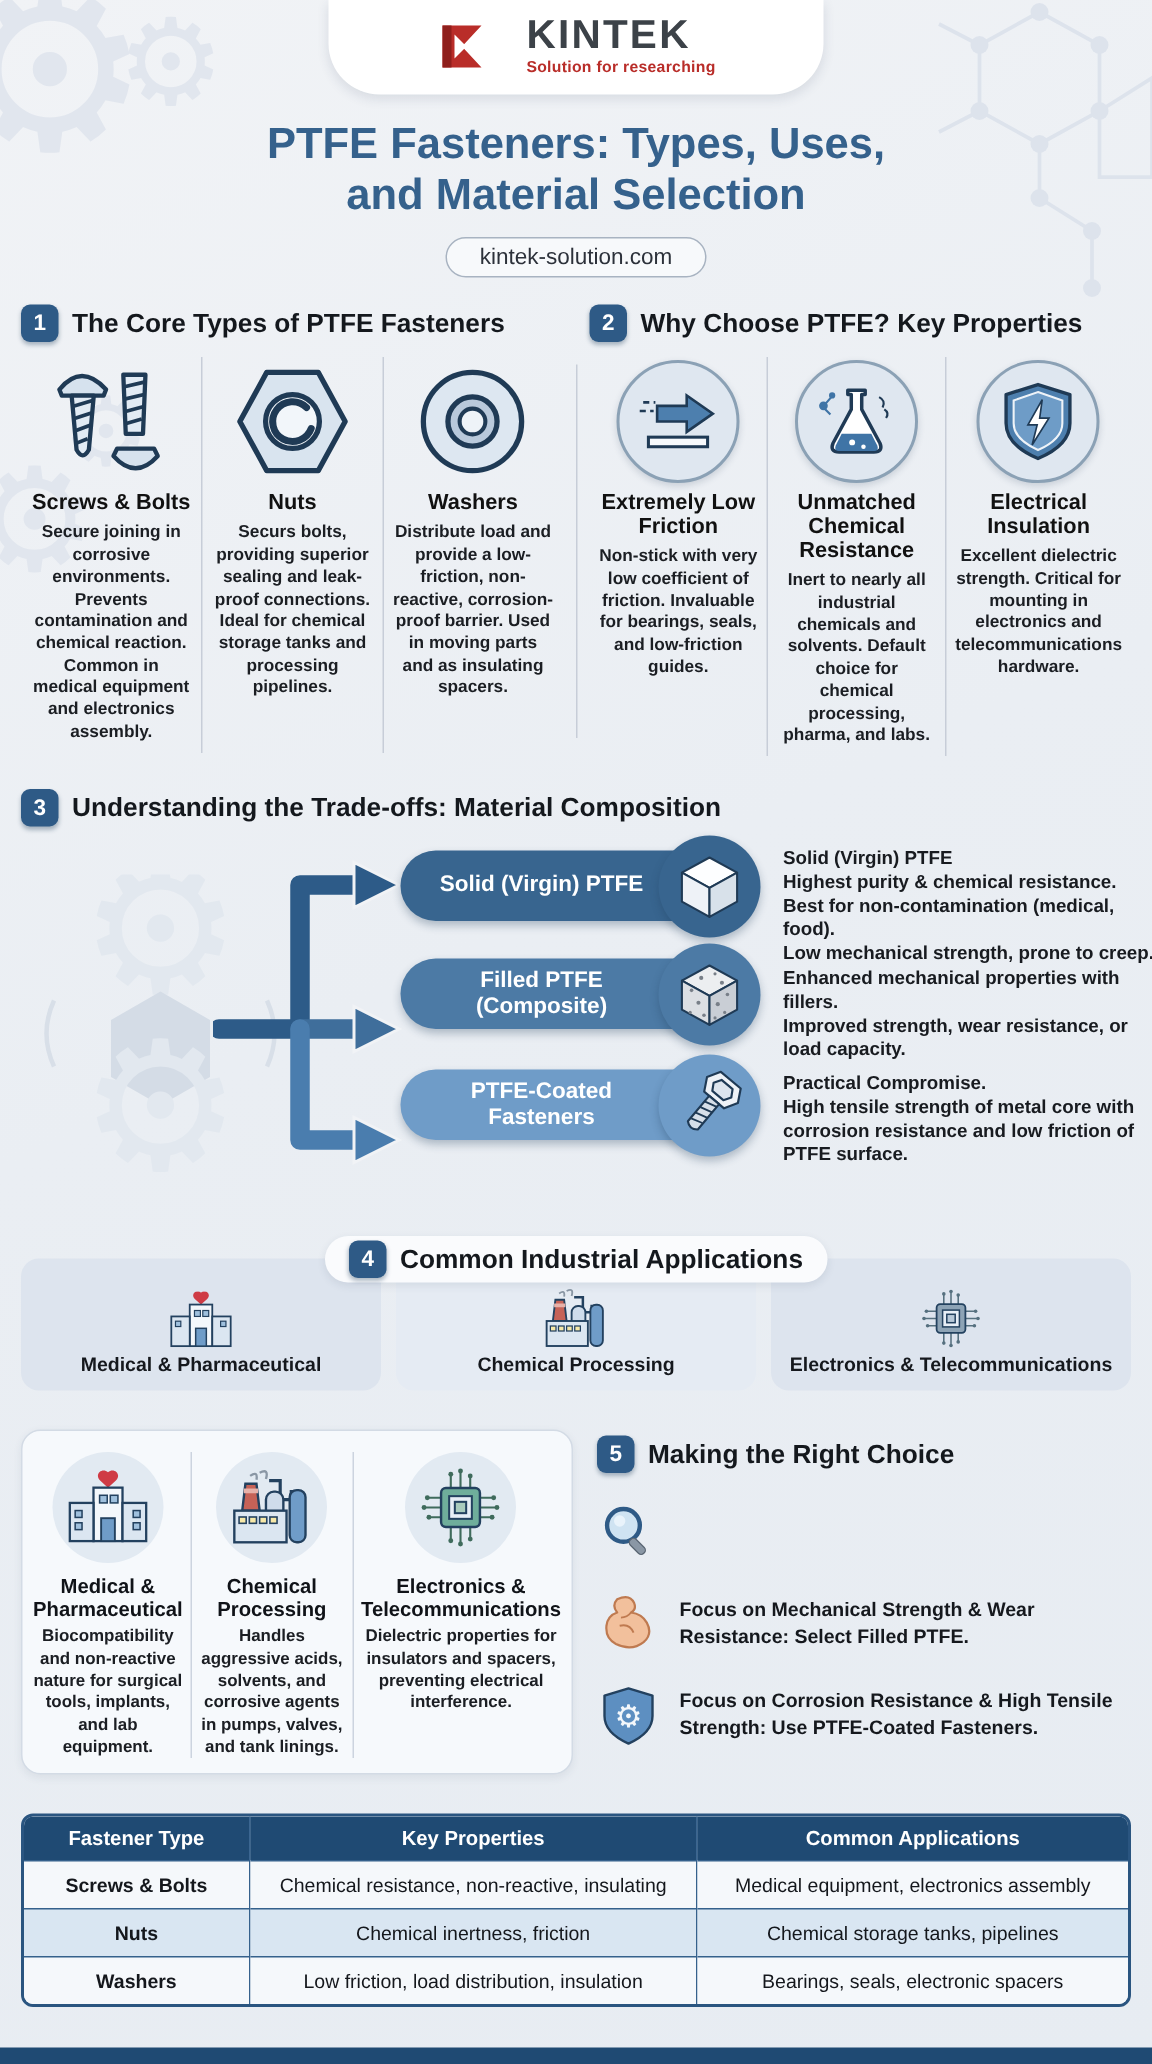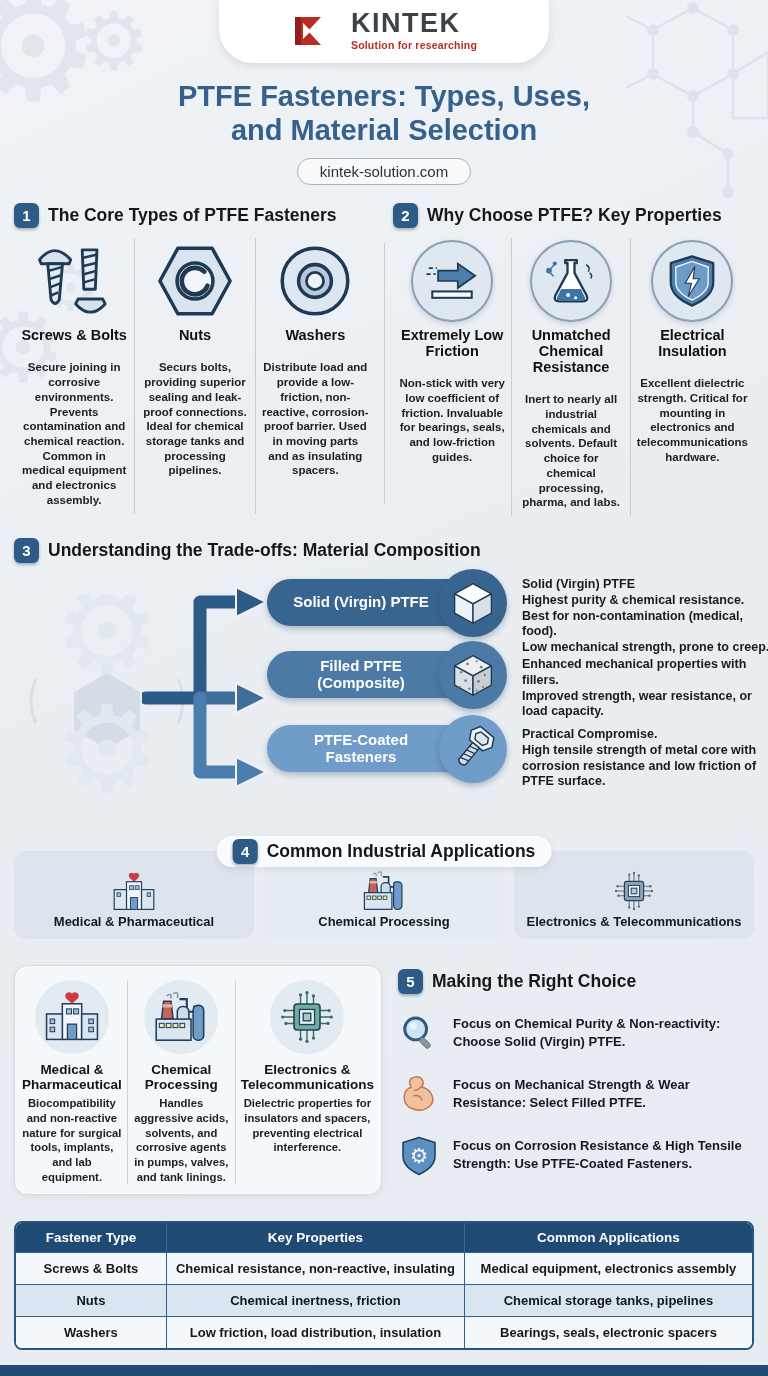--- a/index.html
+++ b/index.html
@@ -41,21 +41,21 @@
   
   .two-col { position:relative; z-index:1; display:grid; grid-template-columns:1fr 1fr; gap:0 18px;
              padding:0 14px; margin-top:16px; }
   .two-col:after { content:""; position:absolute; left:50%; top:42px; bottom:12px; width:1px; background:#c7cdd8; }
   .col-group { padding-top:2px; }
   .tri { display:grid; grid-template-columns:1fr 1fr 1fr; margin-top:10px; }
   .tri-cell { text-align:center; padding:0 6px 6px; }
   .tri-cell + .tri-cell { border-left:1px solid #c7cdd8; }
   .tri-icon { height:86px; display:flex; align-items:center; justify-content:center; }
   .tri-name { font-size:14.5px; font-weight:800; line-height:1.1; margin-top:4px; color:#111; }
-  .tri-desc { font-size:11.5px; font-weight:600; line-height:1.28; margin-top:16px; color:#1b1e23; }
+  .tri-desc { font-size:11.5px; font-weight:600; line-height:1.28; margin-top:4px; color:#1b1e23; }
   .prop-circle { width:82px; height:82px; border-radius:50%; background:#dfe7f0; border:2px solid #8ba1b5;
                  display:flex; align-items:center; justify-content:center; box-shadow:0 2px 5px rgba(40,60,90,.18); }
 
   
   .sec3 { position:relative; z-index:1; padding:0 14px; margin-top:22px; }
   .diagram { position:relative; height:248px; margin-top:6px; }
   .dg-wm { position:absolute; left:8px; top:26px; width:170px; height:200px; }
   .pill { position:absolute; left:253px; width:206px; min-height:47px; border-radius:24px;
           display:flex; align-items:center; justify-content:center; text-align:center;
           color:#fff; font-size:15px; font-weight:800; line-height:1.12; padding:6px 34px 6px 16px;
@@ -101,21 +101,21 @@
   .bullet-text { font-size:13px; font-weight:600; line-height:1.38; color:#15181d; max-width:300px; padding-top:2px; }
   .bullet-text b { font-weight:800; }
 
   
   .spec-table { width:calc(100% - 28px); margin:26px 14px 0; border-collapse:separate; border-spacing:0;
                 border:2.5px solid #2a5580; border-radius:8px; overflow:hidden; background:#f5f8fb; }
   .spec-table th { background:#1f4a73; color:#fff; font-size:13.5px; font-weight:800; padding:7px 4px;
                    border-right:1px solid #3b6691; }
   .spec-table th:last-child { border-right:none; }
   .spec-table td { font-size:13px; text-align:center; padding:8px 6px; border-top:1px solid #35618c;
-                   border-right:1px solid #35618c; color:#14171c; font-weight:700; }
+                   border-right:1px solid #35618c; color:#14171c; font-weight:400; }
   .spec-table td:last-child { border-right:none; }
   .spec-table td.ft { font-weight:800; }
   .spec-table tr.alt td { background:#d9e6f2; }
   .spec-table tr.norm td { background:#f5f8fb; }
   .spec-table col.c1 { width:20.5%; } .spec-table col.c2 { width:40.5%; } .spec-table col.c3 { width:39%; }
   .bottom-bar { position:absolute; left:0; right:0; bottom:0; height:11px; background:#1f4a73; }
 
   svg { display:block; }
 </style>
 </head>
@@ -515,23 +515,20 @@
       </div>
 
       <div class="bullet">
         <span class="bullet-icon">
           <svg width="42" height="42" viewBox="0 0 100 100">
             <circle cx="42" cy="38" r="26" fill="#cfe3f2" stroke="#2e5a86" stroke-width="7"></circle>
             <circle cx="36" cy="31" r="9" fill="#e9f3fb"></circle>
             <rect x="58" y="56" width="30" height="13" rx="6" transform="rotate(45 58 56)" fill="#8a97a5" stroke="#5a6673" stroke-width="2"></rect>
           </svg>
         </span>
-        <p class="bullet-text">
-          <span>Focus on Chemical Purity &amp; Non-reactivity: Choose </span><b>Solid (Virgin) PTFE.</b>
-        </p>
       </div>
 
       <div class="bullet">
         <span class="bullet-icon">
           <svg width="42" height="42" viewBox="0 0 100 100">
             <path d="M32 10 q20 -9 27 6 q4 10 -5 15 q17 2 25 16 q10 18 -5 31 q-19 15 -44 3 q-17 -9 -15 -29 q2 -16 17 -21 q-9 -11 0 -21 z" fill="#f2c09c" stroke="#bf7a50" stroke-width="3.5" stroke-linejoin="round"></path>
             <path d="M36 52 q16 -4 22 11 M54 31 q-6 8 -16 8" fill="none" stroke="#bf7a50" stroke-width="3"></path>
           </svg>
         </span>
         <p class="bullet-text">

